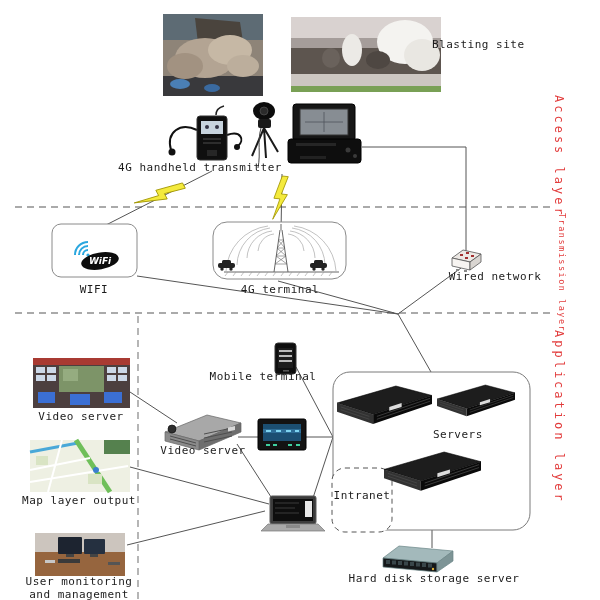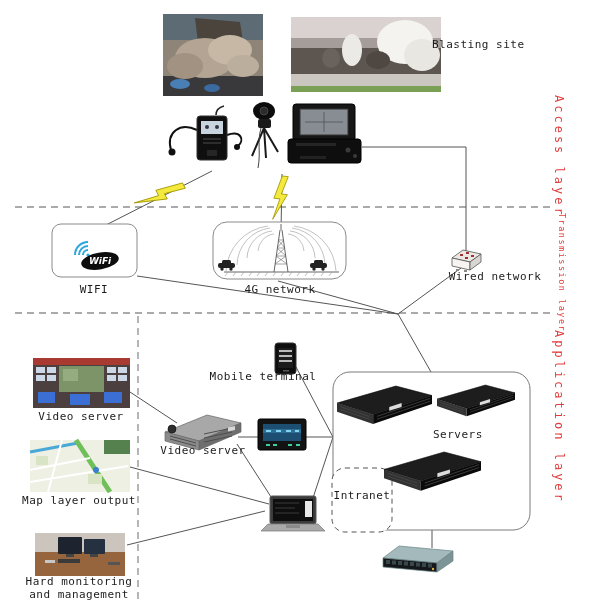--- a/index.html
+++ b/index.html
@@ -272,31 +272,33 @@
       <rect x="410" y="562" width="4" height="4"></rect>
           <rect x="416" y="562.5" width="4" height="4"></rect>
       <rect x="422" y="563" width="4" height="4"></rect>
           <rect x="428" y="563.5" width="4" height="4"></rect>
     </g>
     <circle cx="433" cy="569" r="1.2" fill="#e0b23a" stroke="none"></circle>
   </g>
 </svg>
 
 <div class="lbl left" style="left:432px;top:38px">Blasting site</div>
+<div class="lbl" style="left:200px;top:161px">4G handheld transmitter</div>
 
 <div class="lbl" style="left:94px;top:283px">WIFI</div>
-<div class="lbl" style="left:280px;top:283px">4G network</div>
+<div class="lbl" style="left:280px;top:283px">4G terminal</div>
 <div class="lbl" style="left:495px;top:270px">Wired network</div>
 
 <div class="lbl" style="left:263px;top:370px">Mobile terminal</div>
 <div class="lbl" style="left:81px;top:410px">Video server</div>
 <div class="lbl" style="left:203px;top:444px">Video server</div>
 <div class="lbl" style="left:79px;top:494px">Map layer output</div>
-<div class="lbl" style="left:79px;top:575px">Hard monitoring</div>
+<div class="lbl" style="left:79px;top:575px">User monitoring</div>
 <div class="lbl" style="left:79px;top:588px">and management</div>
 <div class="lbl left" style="left:433px;top:428px">Servers</div>
 <div class="lbl" style="left:362px;top:489px">Intranet</div>
+<div class="lbl" style="left:434px;top:572px">Hard disk storage server</div>
 
 <div class="vlbl" style="left:552px;top:95px">Access layer</div>
 <div class="vlbl small" style="left:557px;top:213px">Transmission layer</div>
 <div class="vlbl" style="left:552px;top:330px">Application layer</div>
 
 </div>
 
 </body></html>

